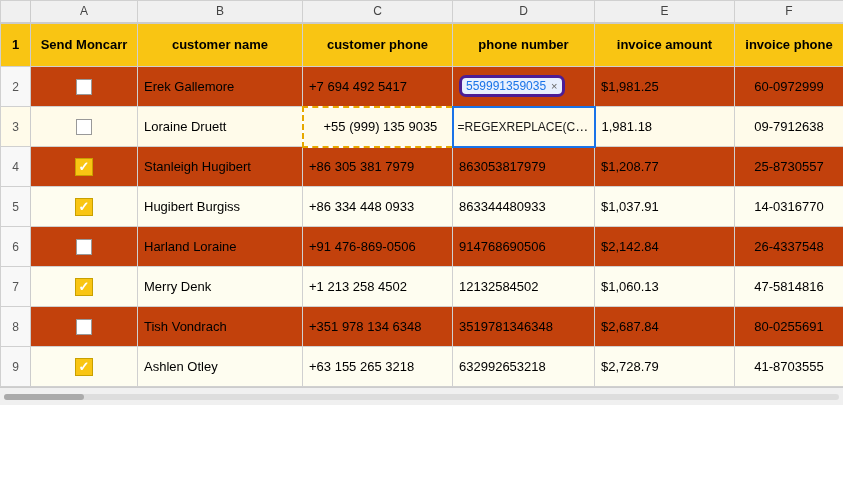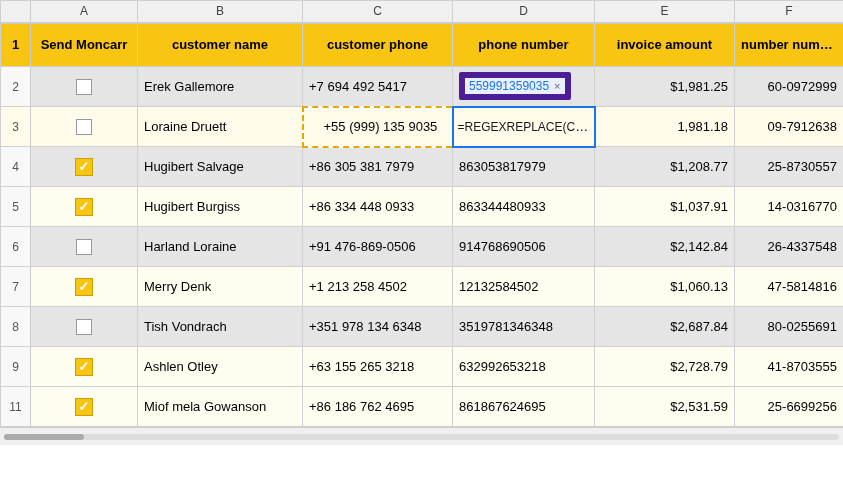--- a/index.html
+++ b/index.html
@@ -40,23 +40,23 @@
 
     
     .col-a { width: 107px; text-align: center; }
     
     .col-b { width: 165px; }
     
     .col-c { width: 150px; text-align: left; }
     
     .col-d { width: 142px; }
     
-    .col-e { width: 140px; text-align: right; }
-    
-    .col-f { width: 109px; text-align: right; }
+    .col-e { width: 140px; }
+    
+    .col-f { width: 109px; text-align: center; }
 
     
     .header-row th {
       background: #f9c513;
       font-weight: bold;
       font-size: 13px;
       text-align: center;
       color: #000;
       height: 44px;
     }
@@ -66,21 +66,21 @@
       background: #f0f0f0;
       font-size: 12px;
       color: #444;
       text-align: center;
       height: 22px;
       font-weight: normal;
       border-bottom: 2px solid #ccc;
     }
 
     
-    .row-even td { background: #e5e5e5; }
+    .row-even td { background: #c2410c; }
     .row-odd td { background: #fefdf0; }
 
     
     .checkbox-cell {
       display: flex;
       justify-content: center;
       align-items: center;
       height: 100%;
     }
 
@@ -116,22 +116,22 @@
     .formula-text {
       color: #1a1a1a;
       font-size: 12px;
     }
 
     
     .tag-chip {
       display: inline-flex;
       align-items: center;
       background: #e8f0fe;
-      border: 6px solid #4c1d95;
-      border-radius: 2px;
+      border: 3px solid #4c1d95;
+      border-radius: 7px;
       padding: 1px 4px;
       font-size: 12px;
       color: #1a73e8;
       gap: 3px;
     }
 
     .tag-x {
       cursor: pointer;
       color: #666;
       font-size: 11px;
@@ -207,21 +207,21 @@
         <th class="col-f">F</th>
       </tr>
 
       <tr class="header-row">
         <th class="col-row-num">1</th>
         <th class="col-a">Send Moncarr</th>
         <th class="col-b">customer name</th>
         <th class="col-c">customer phone</th>
         <th class="col-d">phone number</th>
         <th class="col-e">invoice amount</th>
-        <th class="col-f">number number</th>
+        <th class="col-f">invoice phone</th>
       </tr>
     </thead>
     <tbody id="table-body">
     <tr class="row-even">
           <td class="col-row-num row-num-cell">2</td>
           <td class="col-a">
             <div class="checkbox-cell">
               <span class="cb-unchecked"></span>
             </div>
           </td>
@@ -247,21 +247,21 @@
           <td class="col-e">1,981.18</td>
           <td class="col-f">09-7912638</td>
         </tr>
         <tr class="row-even">
           <td class="col-row-num row-num-cell">4</td>
           <td class="col-a">
             <div class="checkbox-cell">
               <span class="cb-checked">✓</span>
             </div>
           </td>
-          <td class="col-b">Hugibert Salvage</td>
+          <td class="col-b">Stanleigh Hugibert</td>
           <td class="col-c">+86 305 381 7979</td>
           <td class="col-d">863053817979</td>
           <td class="col-e">$1,208.77</td>
           <td class="col-f">25-8730557</td>
         </tr>
         <tr class="row-odd">
           <td class="col-row-num row-num-cell">5</td>
           <td class="col-a">
             <div class="checkbox-cell">
               <span class="cb-checked">✓</span>
@@ -317,33 +317,20 @@
           <td class="col-a">
             <div class="checkbox-cell">
               <span class="cb-checked">✓</span>
             </div>
           </td>
           <td class="col-b">Ashlen Otley</td>
           <td class="col-c">+63 155 265 3218</td>
           <td class="col-d">632992653218</td>
           <td class="col-e">$2,728.79</td>
           <td class="col-f">41-8703555</td>
-        </tr>
-        <tr class="row-odd">
-          <td class="col-row-num row-num-cell">11</td>
-          <td class="col-a">
-            <div class="checkbox-cell">
-              <span class="cb-checked">✓</span>
-            </div>
-          </td>
-          <td class="col-b">Miof mela Gowanson</td>
-          <td class="col-c">+86 186 762 4695</td>
-          <td class="col-d">861867624695</td>
-          <td class="col-e">$2,531.59</td>
-          <td class="col-f">25-6699256</td>
         </tr>
       </tbody>
   </table>
   <div class="scrollbar-area">
     <div class="scrollbar-track">
       <div class="scrollbar-thumb"></div>
     </div>
   </div>
 </div>
 

